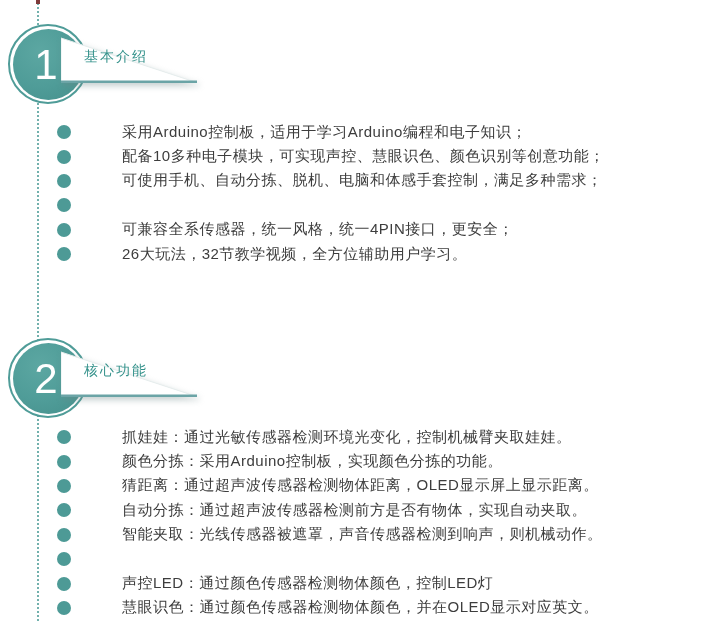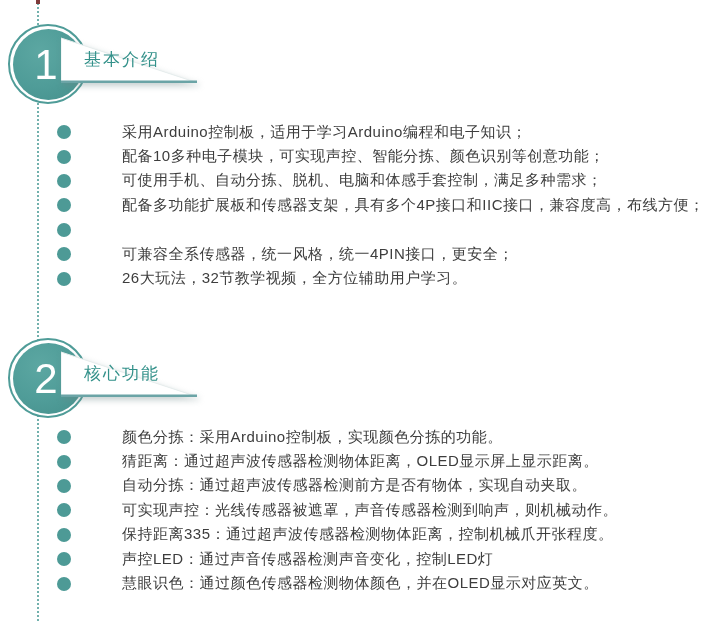--- a/index.html
+++ b/index.html
@@ -40,21 +40,21 @@
     color:var(--numcol);font-size:42px;line-height:71px;text-align:center;font-weight:400;
   }
   .banner-svg{
     position:absolute;left:61px;top:12px;
     filter:drop-shadow(2px 3px 3px rgba(110,135,135,0.40));
   }
   .banner-shape{fill:#ffffff;stroke:#e6eded;stroke-width:1;}
   .banner-underline{stroke:var(--underline);stroke-width:2.5;}
   .title{
     position:absolute;left:84px;top:24px;
-    font-size:17px;color:var(--title);letter-spacing:2px;white-space:nowrap;
+    font-size:14px;color:var(--title);letter-spacing:2px;white-space:nowrap;
   }
   .items{
     position:absolute;left:57px;margin:0;padding:0;list-style:none;
   }
   .sec-1 .items{top:96px;}
   .sec-2 .items{top:87px;}
   .items li{display:flex;align-items:center;height:24.4px;}
   .bullet{
     width:14px;height:14px;border-radius:50%;background:var(--bullet);
     margin-right:11px;flex:none;
@@ -80,29 +80,25 @@
       <line class="banner-underline" x1="0" y1="45.7" x2="136" y2="45.7"></line>
     </svg>
     <div class="title">基本介绍</div>
     <ul class="items">
         <li>
           <span class="bullet"></span>
           <span class="txt">采用Arduino控制板，适用于学习Arduino编程和电子知识；</span>
         </li>
         <li>
           <span class="bullet"></span>
-          <span class="txt">配备10多种电子模块，可实现声控、智能分拣、颜色识别等创意功能；</span>
+          <span class="txt">配备10多种电子模块，可实现声控、慧眼识色、颜色识别等创意功能；</span>
         </li>
         <li>
           <span class="bullet"></span>
           <span class="txt">可使用手机、自动分拣、脱机、电脑和体感手套控制，满足多种需求；</span>
-        </li>
-        <li>
-          <span class="bullet"></span>
-          <span class="txt">配备多功能扩展板和传感器支架，具有多个4P接口和IIC接口，兼容度高，布线方便；</span>
         </li>
         <li>
           <span class="bullet"></span>
         </li>
         <li>
           <span class="bullet"></span>
           <span class="txt">可兼容全系传感器，统一风格，统一4PIN接口，更安全；</span>
         </li>
         <li>
           <span class="bullet"></span>
@@ -116,41 +112,44 @@
     <div class="disc"></div>
     <div class="num">2</div>
     <svg class="banner-svg" width="146" height="52" viewBox="0 0 146 52">
       <polygon class="banner-shape" points="0,2 134,46 0,46"></polygon>
       <line class="banner-underline" x1="0" y1="45.7" x2="136" y2="45.7"></line>
     </svg>
     <div class="title">核心功能</div>
     <ul class="items">
         <li>
           <span class="bullet"></span>
+          <span class="txt">抓娃娃：通过光敏传感器检测环境光变化，控制机械臂夹取娃娃。</span>
+        </li>
+        <li>
+          <span class="bullet"></span>
           <span class="txt">颜色分拣：采用Arduino控制板，实现颜色分拣的功能。</span>
         </li>
         <li>
           <span class="bullet"></span>
           <span class="txt">猜距离：通过超声波传感器检测物体距离，OLED显示屏上显示距离。</span>
         </li>
         <li>
           <span class="bullet"></span>
           <span class="txt">自动分拣：通过超声波传感器检测前方是否有物体，实现自动夹取。</span>
         </li>
         <li>
           <span class="bullet"></span>
-          <span class="txt">可实现声控：光线传感器被遮罩，声音传感器检测到响声，则机械动作。</span>
+          <span class="txt">智能夹取：光线传感器被遮罩，声音传感器检测到响声，则机械动作。</span>
         </li>
         <li>
           <span class="bullet"></span>
-          <span class="txt">保持距离335：通过超声波传感器检测物体距离，控制机械爪开张程度。</span>
         </li>
         <li>
           <span class="bullet"></span>
-          <span class="txt">声控LED：通过声音传感器检测声音变化，控制LED灯</span>
+          <span class="txt">声控LED：通过颜色传感器检测物体颜色，控制LED灯</span>
         </li>
         <li>
           <span class="bullet"></span>
           <span class="txt">慧眼识色：通过颜色传感器检测物体颜色，并在OLED显示对应英文。</span>
         </li>
       </ul>
   </div>
 
 </div>
 

